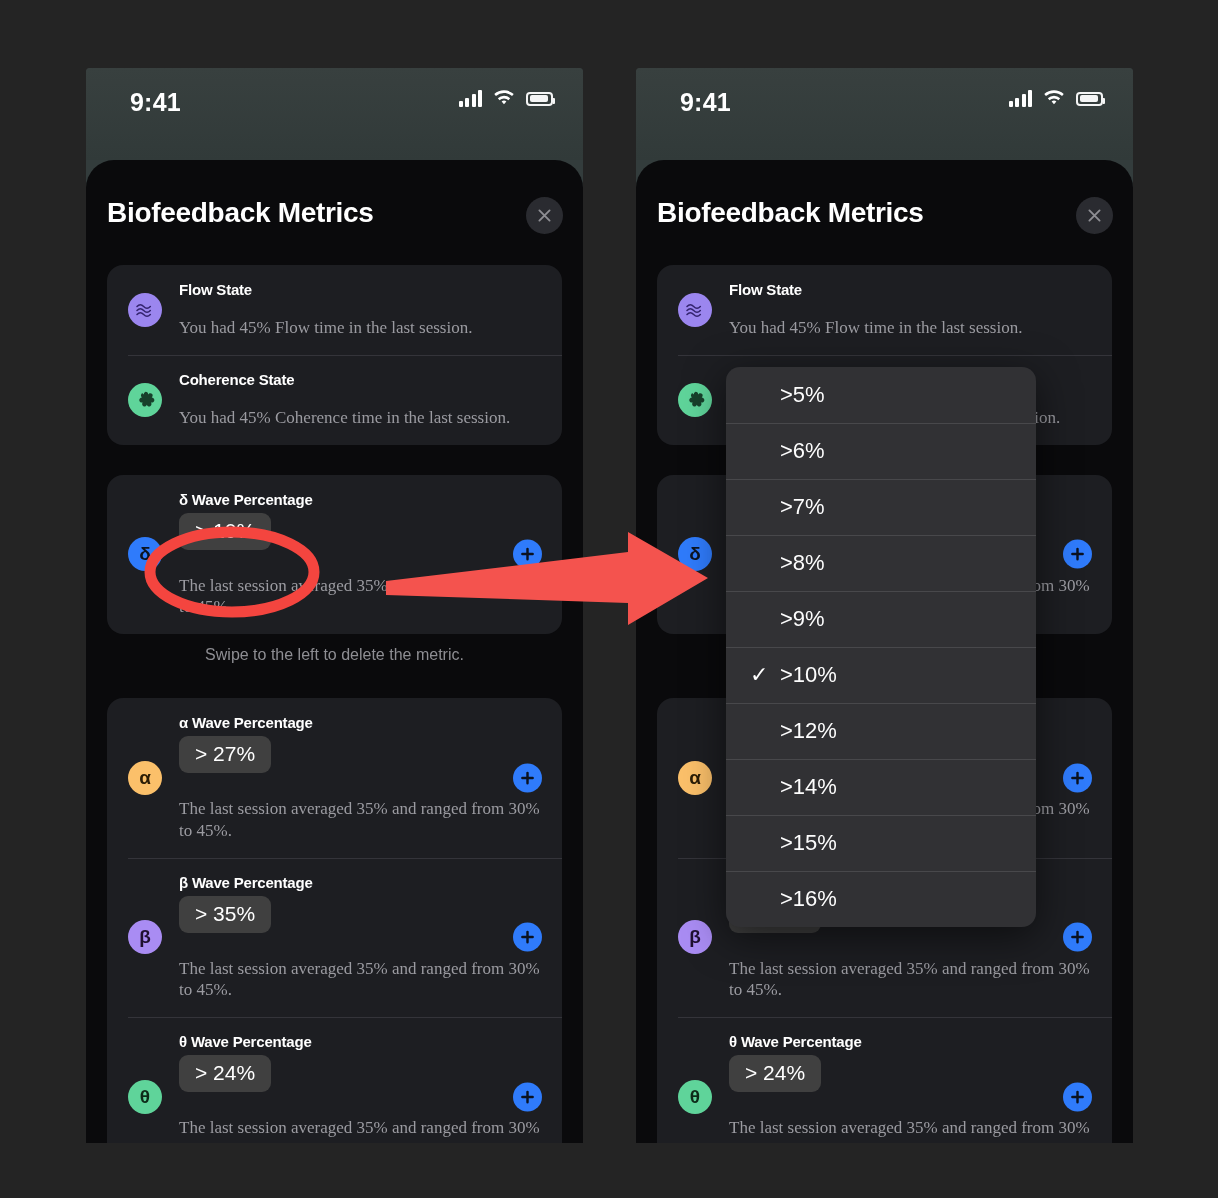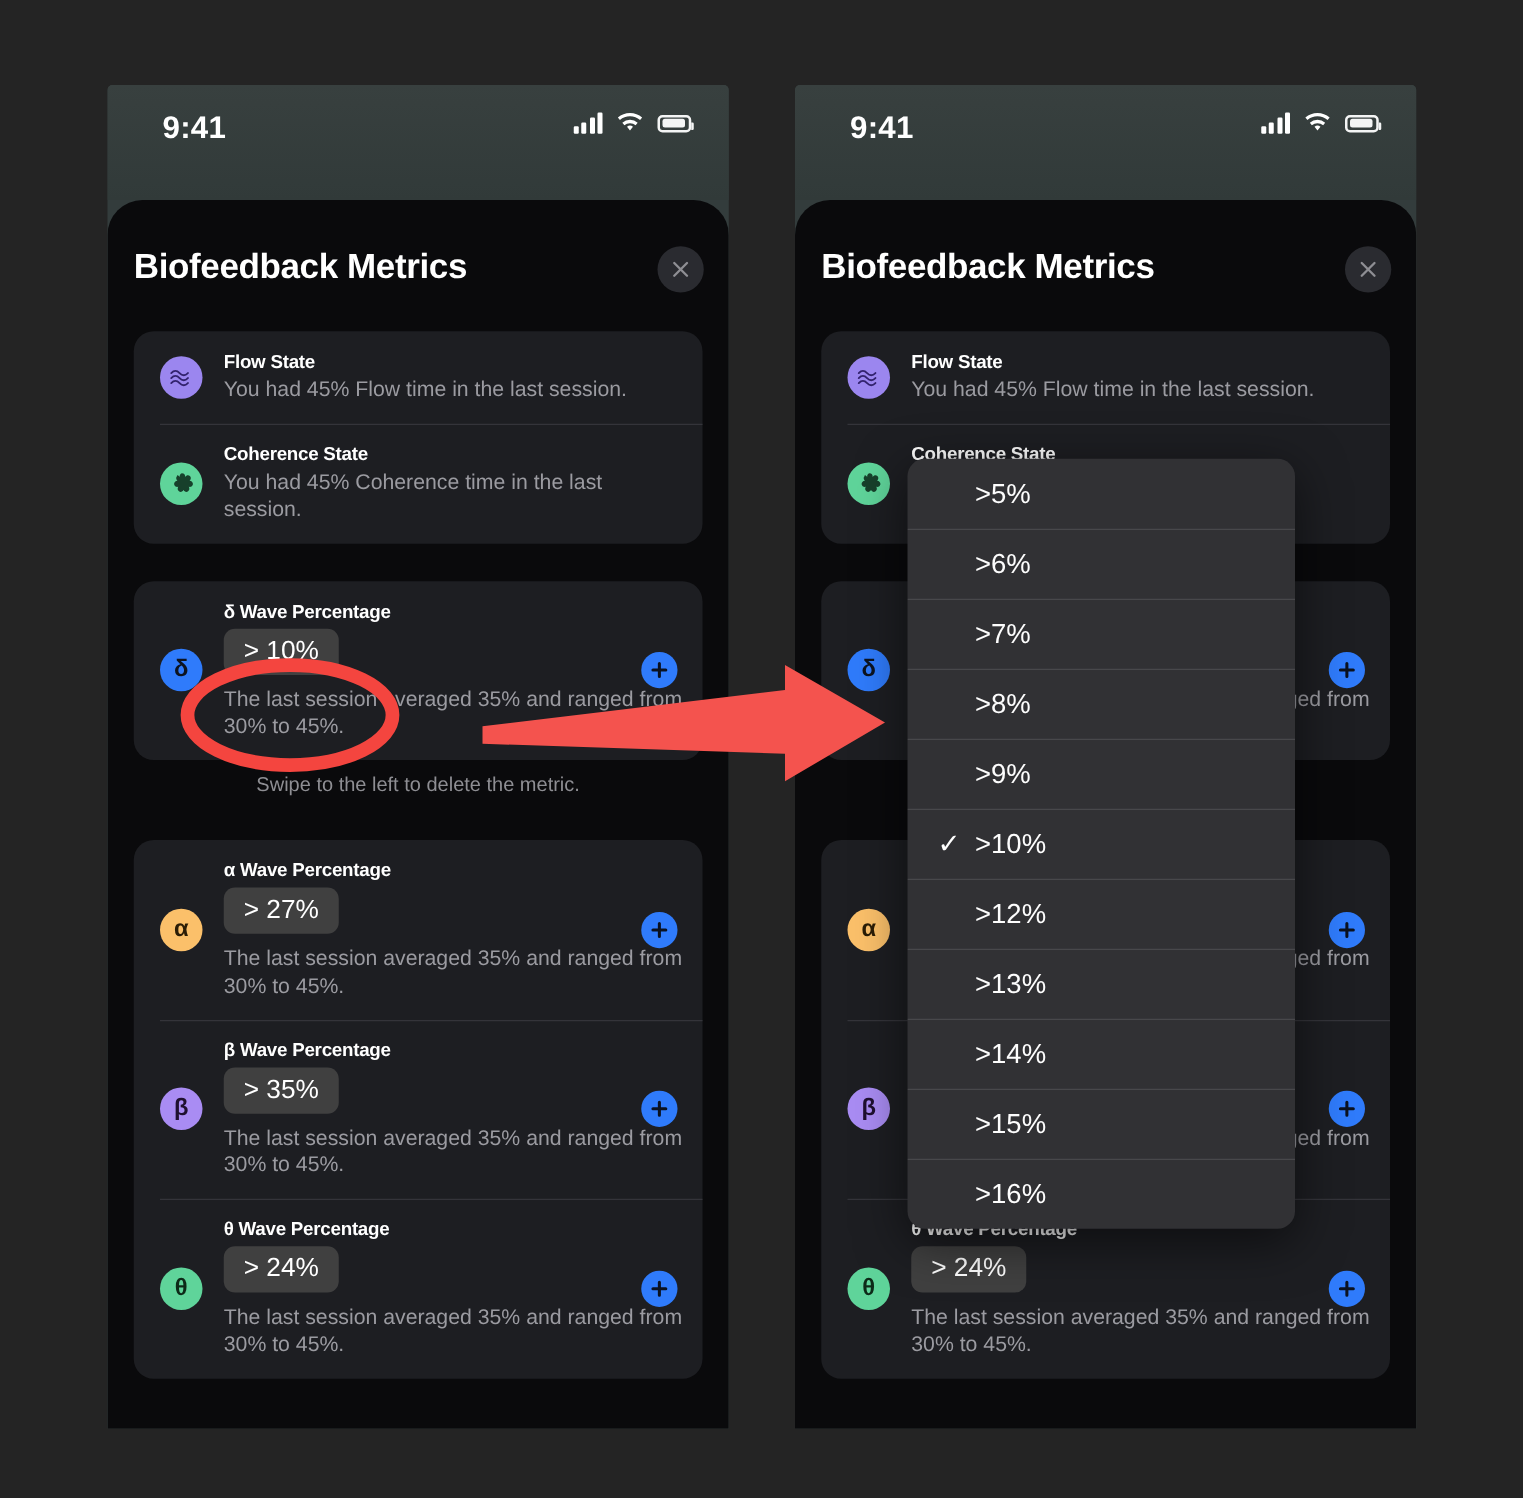--- a/index.html
+++ b/index.html
@@ -109,21 +109,21 @@
   .badge.delta  { background: #2f7bfb; color: #0c1320; }
   .badge.alpha  { background: #fbc06a; color: #2b1d06; }
   .badge.beta   { background: #a98cf3; color: #1f1030; }
   .badge.theta  { background: #5fd49a; color: #0d2a18; }
 
   .badge .wavesvg { width: 20px; height: 16px; }
   .badge .clover  { width: 21px; height: 21px; }
 
   .rowbody { flex: 1; padding-left: 17px; padding-right: 16px; }
   .rowtitle { color:#fff; font-size: 15px; font-weight: bold; letter-spacing: -.2px; }
-  .rowsub { color:#9b9ba1; font-size: 17px; line-height: 1.28; margin-top: 3px; }
+  .rowsub { color:#9b9ba1; font-size: 17px; line-height: 1.28; margin-top: 19px; font-family: Liberation Serif, serif; }
   .pill {
     display: inline-block;
     background: #404040; color: #fff;
     font-size: 21px;
     padding: 6px 16px 7px 16px;
     border-radius: 9px;
     margin: 5px 0 6px 0;
     cursor: pointer;
   }
   .plus {
@@ -441,24 +441,20 @@
           <div class="menu-item">
             <span class="chk">✓</span>
             <span>&gt;10%</span>
           </div>
           <div class="menu-item">
             <span class="chk empty">✓</span>
             <span>&gt;12%</span>
           </div>
           <div class="menu-item">
             <span class="chk empty">✓</span>
-            <span>&gt;13%</span>
-          </div>
-          <div class="menu-item">
-            <span class="chk empty">✓</span>
             <span>&gt;14%</span>
           </div>
           <div class="menu-item">
             <span class="chk empty">✓</span>
             <span>&gt;15%</span>
           </div>
           <div class="menu-item">
             <span class="chk empty">✓</span>
             <span>&gt;16%</span>
           </div>

